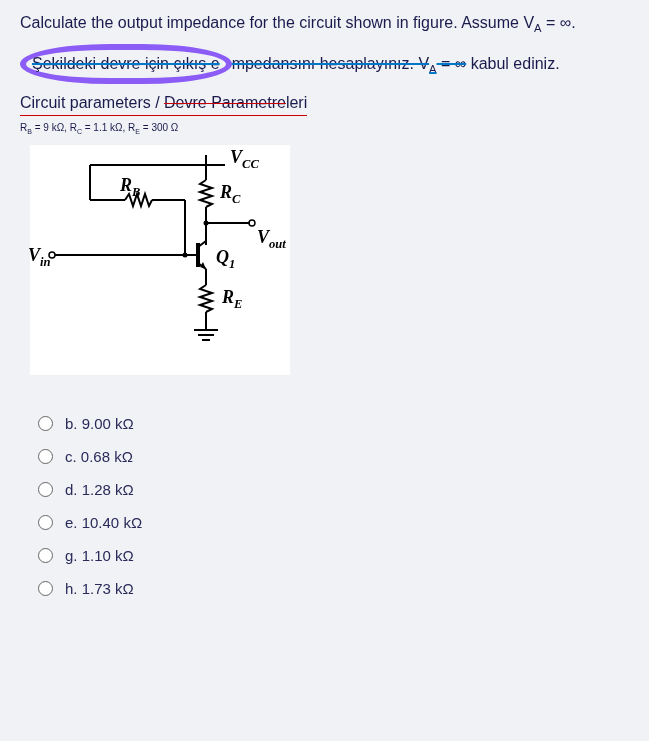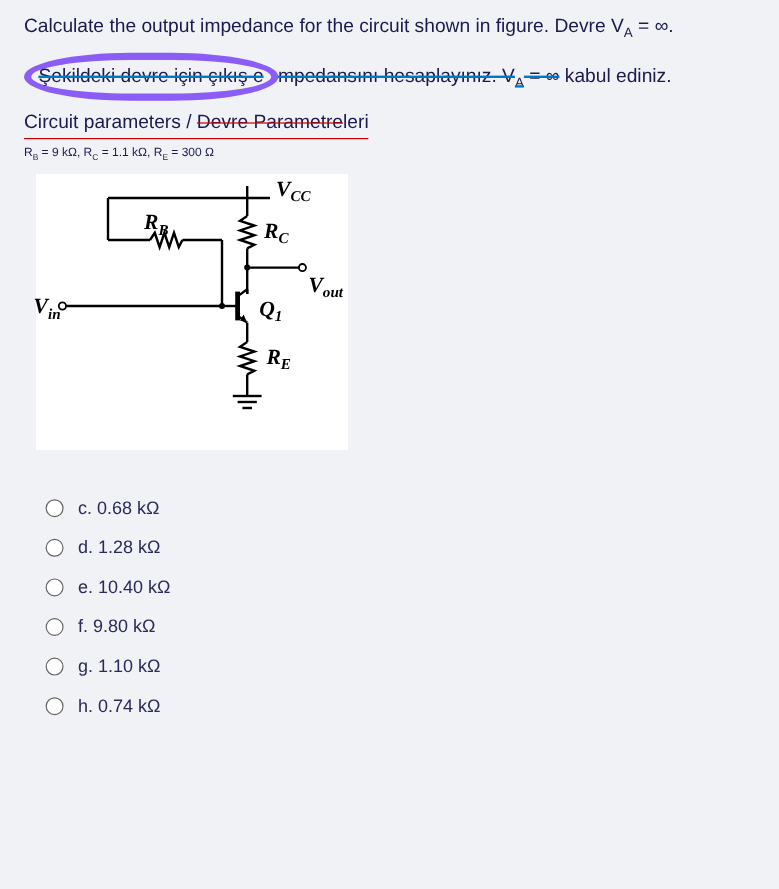--- a/index.html
+++ b/index.html
@@ -80,21 +80,21 @@
       border: 1.5px solid #666;
       border-radius: 50%;
       margin-right: 12px;
       background: white;
     }
   </style>
 </head>
 <body>
 
 <div class="question-text">
-  <span>Calculate the output impedance for the circuit shown in figure. Devre V</span><sub>A</sub><span> = ∞.</span>
+  <span>Calculate the output impedance for the circuit shown in figure. Assume V</span><sub>A</sub><span> = ∞.</span>
 </div>
 
 <div class="question-text">
   <span class="annotated-line">
     <span class="blue-circle"><span class="blue-strike"><span>Şekildeki devre için çıkış e</span></span></span><span class="blue-strike"><span>mpedansını hesaplayınız. V</span><sub>A</sub><span> = ∞</span></span><span> kabul ediniz.</span>
   </span>
 </div>
 
 <div class="question-text">
   <span class="underline-red">
@@ -154,35 +154,35 @@
   <div class="circuit-label" style="top:37px; left:190px;"><span>R</span><sub>C</sub></div>
   <div class="circuit-label" style="top:82px; left:227px;"><span>V</span><sub>out</sub></div>
   <div class="circuit-label" style="top:100px; left:-2px;"><span>V</span><sub>in</sub></div>
   <div class="circuit-label" style="top:102px; left:186px;"><span>Q</span><sub>1</sub></div>
   <div class="circuit-label" style="top:142px; left:192px;"><span>R</span><sub>E</sub></div>
 </div>
 
 <div class="options">
   <div class="option">
     <span class="radio"></span>
+    <span>b. 9.00 kΩ</span>
+  </div>
+  <div class="option">
+    <span class="radio"></span>
     <span>c. 0.68 kΩ</span>
   </div>
   <div class="option">
     <span class="radio"></span>
     <span>d. 1.28 kΩ</span>
   </div>
   <div class="option">
     <span class="radio"></span>
     <span>e. 10.40 kΩ</span>
   </div>
   <div class="option">
     <span class="radio"></span>
-    <span>f. 9.80 kΩ</span>
-  </div>
-  <div class="option">
-    <span class="radio"></span>
     <span>g. 1.10 kΩ</span>
   </div>
   <div class="option">
     <span class="radio"></span>
-    <span>h. 0.74 kΩ</span>
+    <span>h. 1.73 kΩ</span>
   </div>
 </div>
 
 </body></html>

